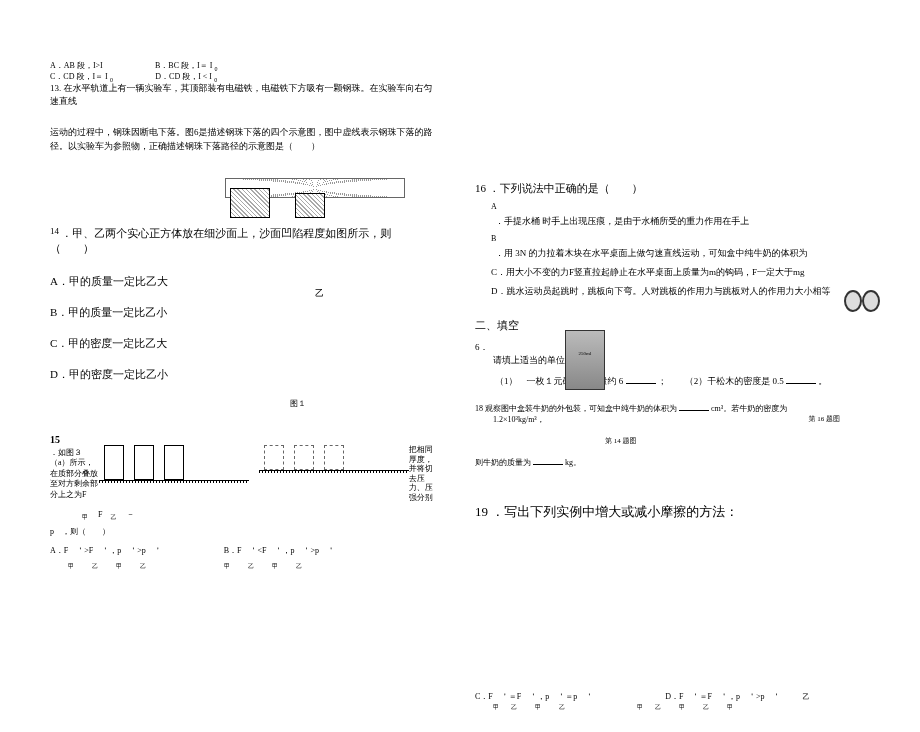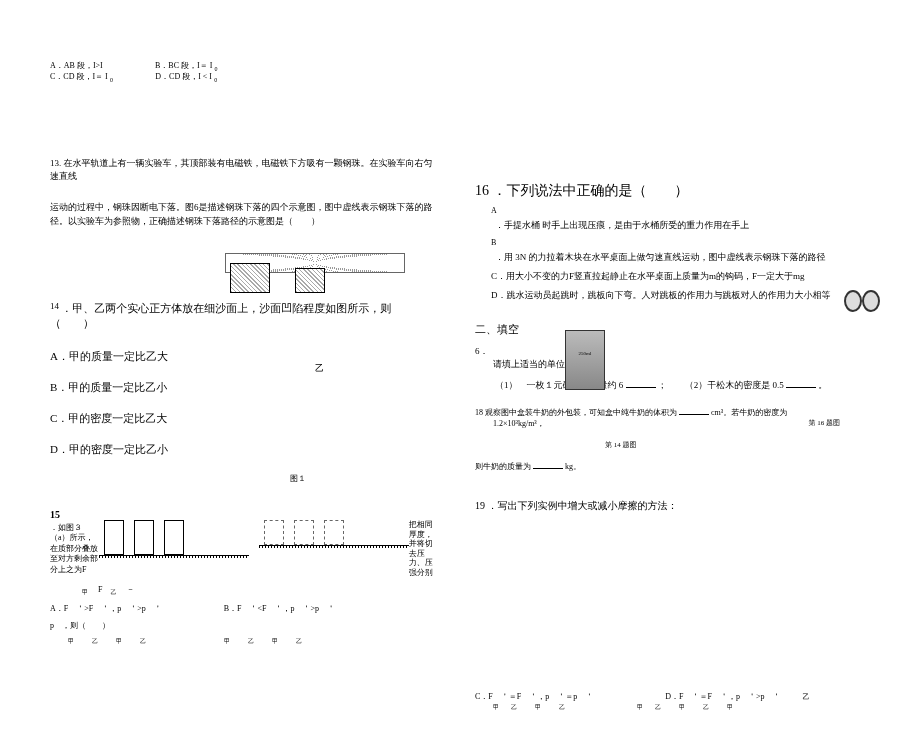--- a/index.html
+++ b/index.html
@@ -33,21 +33,20 @@
     font-size: 8px;
   }
   .sub-text {
     font-size: 6px;
     position: relative;
     top: 3px;
   }
   .q13-num {
     font-size: 9px;
     font-weight: normal;
-    margin-top: 75px;
   }
   .q13-text {
     font-size: 9px;
     margin-top: 18px;
     line-height: 1.5;
   }
   .diagram {
     display: flex;
     align-items: flex-end;
     margin-top: 40px;
@@ -141,21 +140,21 @@
     font-size: 8px;
     width: 65px;
     display: inline-block;
     vertical-align: top;
     line-height: 1.2;
   }
   .formula-line {
     font-size: 8px;
     margin-top: 6px;
   }
-  .q16-text { font-size: 14px; line-height: 1.6; margin-top: 45px; }
+  .q16-text { font-size: 11px; line-height: 1.6; margin-top: 45px; }
   .q16-opt { font-size: 9px; margin: 4px 0 6px 20px; }
   .q16-opt-letter { font-size: 8px; display: block; margin-left: 16px; margin-top: 4px; }
   .section-title {
     font-size: 11px;
     font-weight: normal;
     margin-top: 20px;
   }
   .q17-text { font-size: 9px; margin-top: 8px; }
   .q17-line { font-size: 9px; margin-top: 8px; margin-left: 20px; }
   .blank {
@@ -183,21 +182,21 @@
   }
   .cuff {
     width: 18px;
     height: 22px;
     border: 2px solid #333;
     border-radius: 50%;
     display: inline-block;
     background: #ddd;
   }
   .q18-text { font-size: 8px; margin-top: 10px; margin-left: 0; }
-  .q19-text { font-size: 10px; margin-top: 27px; }
+  .q19-text { font-size: 13px; margin-top: 35px; }
   .bottom-formulas {
     position: absolute;
     bottom: 20px;
     font-size: 8px;
   }
   .cap-label { font-size: 7px; }
   .sub2 { font-size: 6px; position: relative; top: 2px; }
 </style>
 </head>
 <body>
@@ -265,40 +264,40 @@
         </div>
         <div class="ground"></div>
       </div>
       <div class="q15-text2">把相同厚度，并将切去压力、压强分别</div>
     </div>
     <div class="formula-line">
       <span>　　　　</span><span class="sub2">甲</span>
       <span>　F　</span><span class="sub2">乙</span>
       <span>　－</span>
     </div>
+    <div class="formula-line">p　，则（　　）</div>
     <div class="formula-line" style="margin-top:8px;">
       <span>A．F　＇&gt;F　＇，p　＇&gt;p　＇</span>
       <span style="margin-left:60px;">B．F　＇&lt;F　＇，p　＇&gt;p　＇</span>
     </div>
-    <div class="formula-line">p　，则（　　）</div>
     <div class="formula-line" style="font-size:6px;">
       <span>　　　甲　　　乙　　　甲　　　乙　　　　　　　　　　　　　甲　　　乙　　　甲　　　乙</span>
     </div>
   </div>
 
   <div class="right-col">
     <div style="margin-top:120px;"></div>
     <div class="q16-text">
       <span>16</span>
       <span>．下列说法中正确的是（　　）</span>
     </div>
     <span class="q16-opt-letter">A</span>
     <div class="q16-opt">．手提水桶 时手上出现压痕，是由于水桶所受的重力作用在手上</div>
     <span class="q16-opt-letter">B</span>
-    <div class="q16-opt">．用 3N 的力拉着木块在水平桌面上做匀速直线运动，图中虚线表示钢珠下落的路径</div>
+    <div class="q16-opt">．用 3N 的力拉着木块在水平桌面上做匀速直线运动，可知盒中纯牛奶的体积为</div>
     <div class="q16-opt" style="margin-left:16px;">C．用大小不变的力F竖直拉起静止在水平桌面上质量为m的钩码，F一定大于mg</div>
     <div class="q16-opt" style="margin-left:16px;">
       <span>D．跳水运动员起跳时，跳板向下弯。人对跳板的作用力与跳板对人的作用力大小相等</span>
     </div>
 
     <div class="section-title">二、填空</div>
 
     <div class="q17-text">
       <span>6．</span>
       <br>

